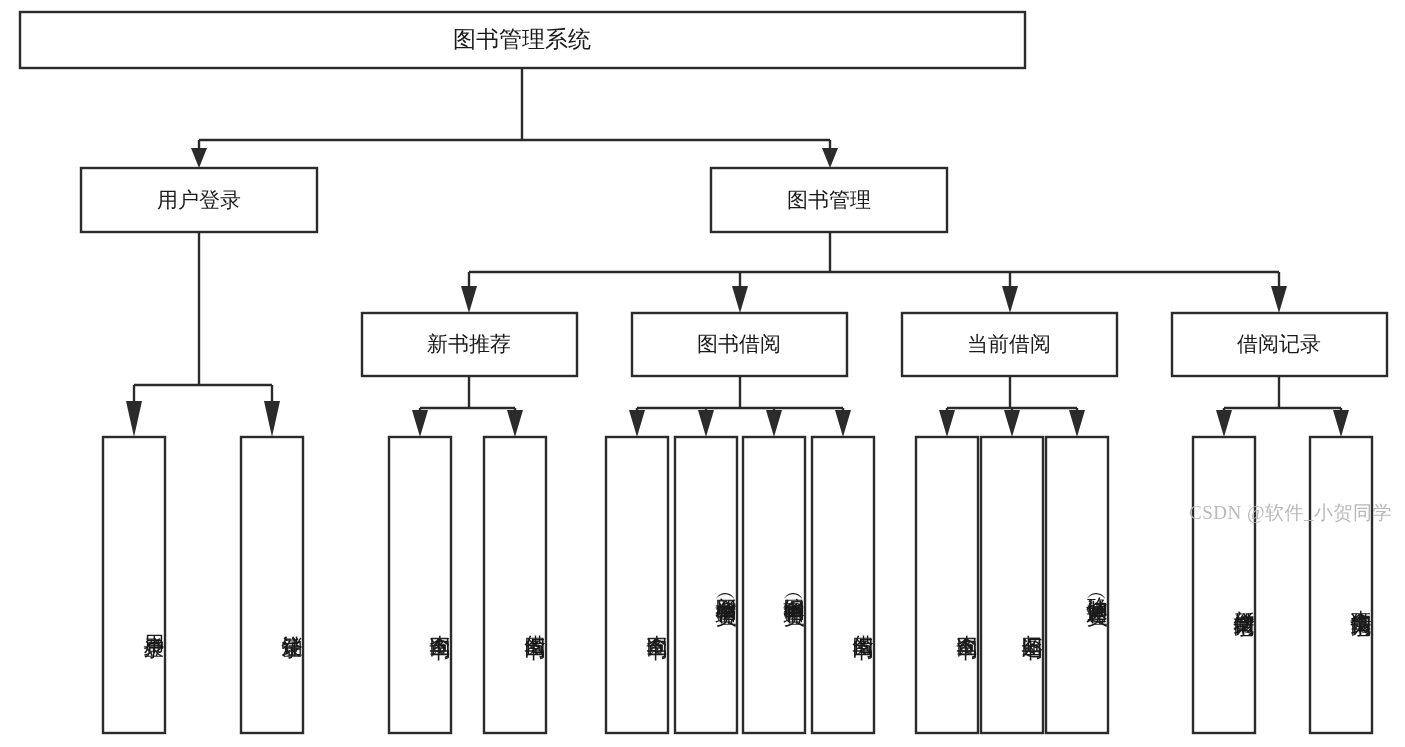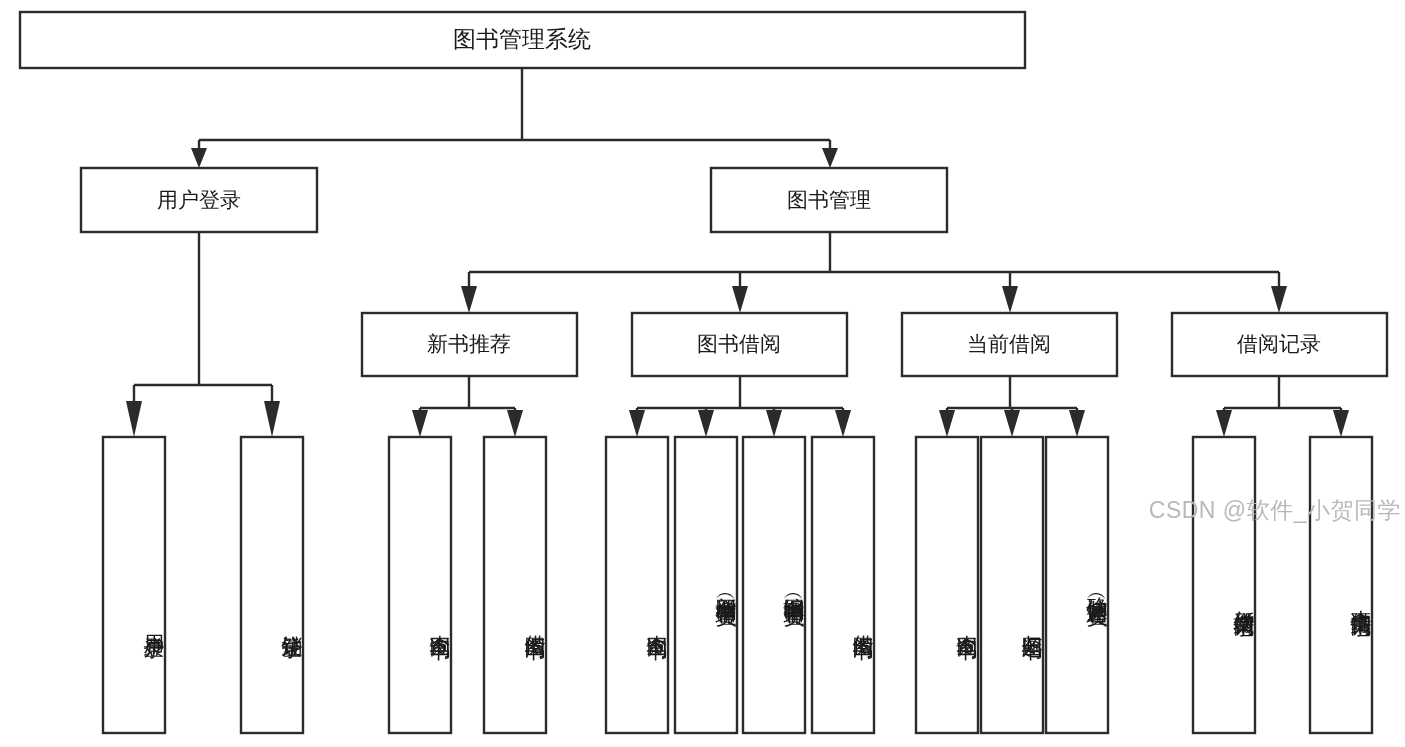--- a/index.html
+++ b/index.html
@@ -62,24 +62,24 @@
     letter-spacing: 1.5px;
     display: flex;
     align-items: flex-start;
     justify-content: center;
     text-align: left;
     white-space: nowrap;
     pointer-events: none;
   }
   .watermark {
     position: absolute;
-    right: 4px;
+    right: 13px;
     bottom: 6px;
-    font-family: Liberation Sans, sans-serif;
-    font-size: 23px;
+    font-family: Liberation Serif, serif;
+    font-size: 19px;
     color: #b9b9b9;
     letter-spacing: 0.5px;
     white-space: nowrap;
   }
 </style>
 </head>
 <body>
 
 <div id="diagram-root">
 

